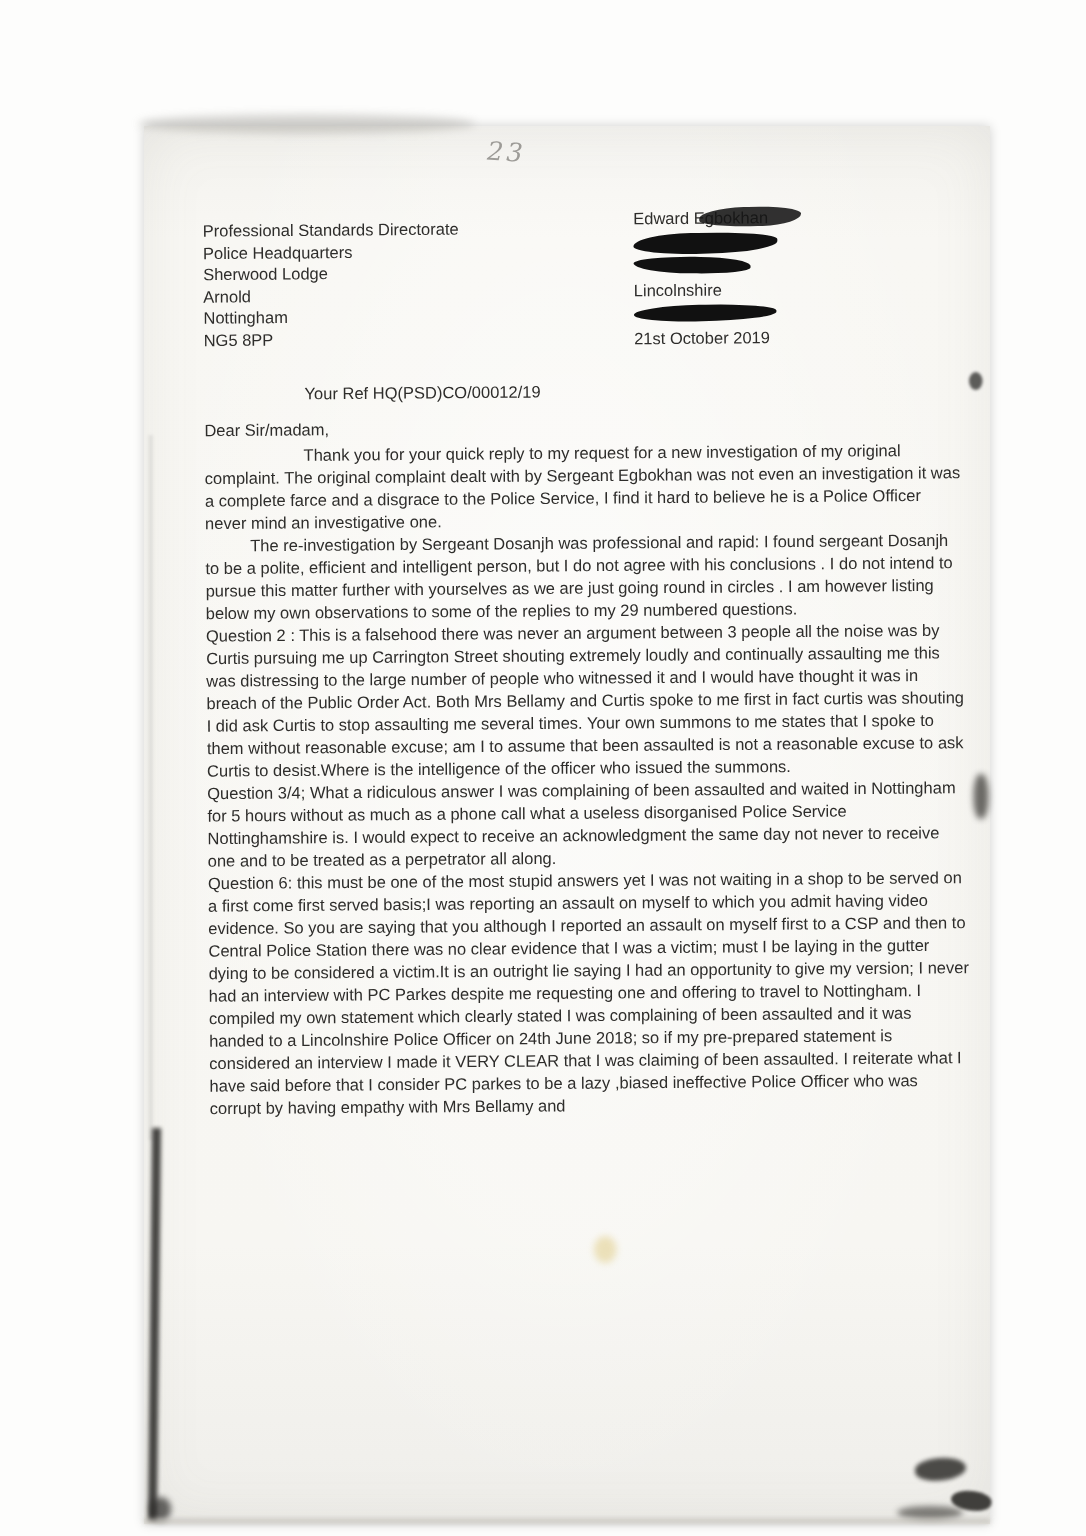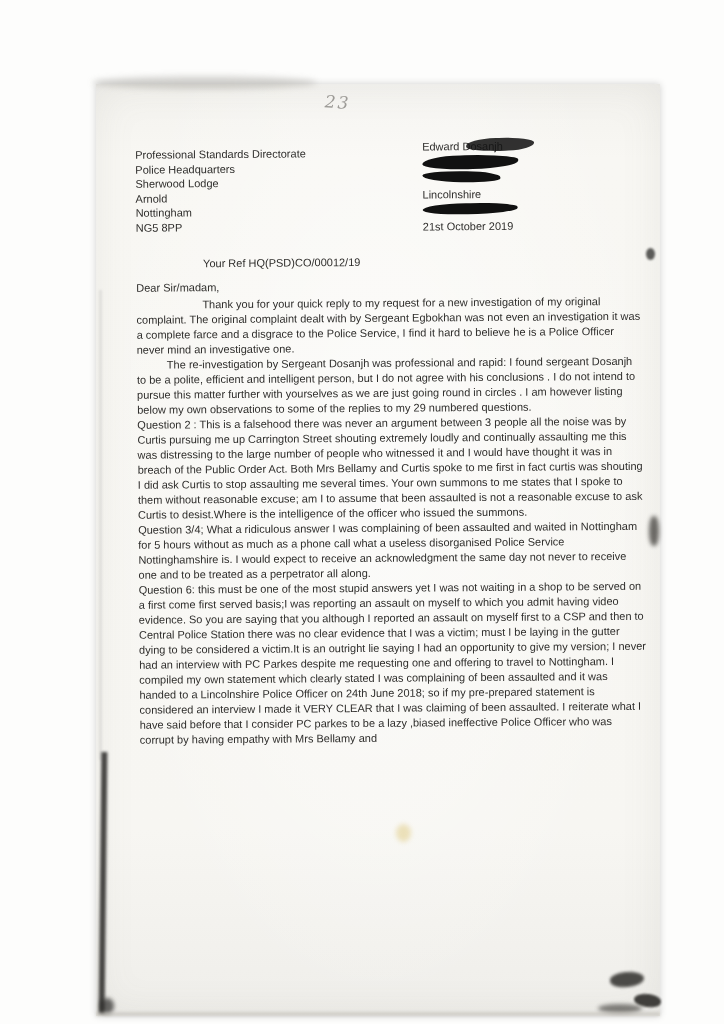--- a/index.html
+++ b/index.html
@@ -86,21 +86,21 @@
       <div>Professional Standards Directorate</div>
       <div>Police Headquarters</div>
       <div>Sherwood Lodge</div>
       <div>Arnold</div>
       <div>Nottingham</div>
       <div>NG5 8PP</div>
     </div>
 
     <div class="recipient letter-text">
       <div class="rline name-line">
-        <span>Edward Dosanjh</span>
+        <span>Edward Egbokhan</span>
         <span class="redact-partial"></span>
       </div>
       <div class="rline">
         <span class="redact redact-1"></span>
       </div>
       <div class="rline">
         <span class="redact redact-2"></span>
       </div>
       <div class="rline">Lincolnshire</div>
       <div class="rline">

